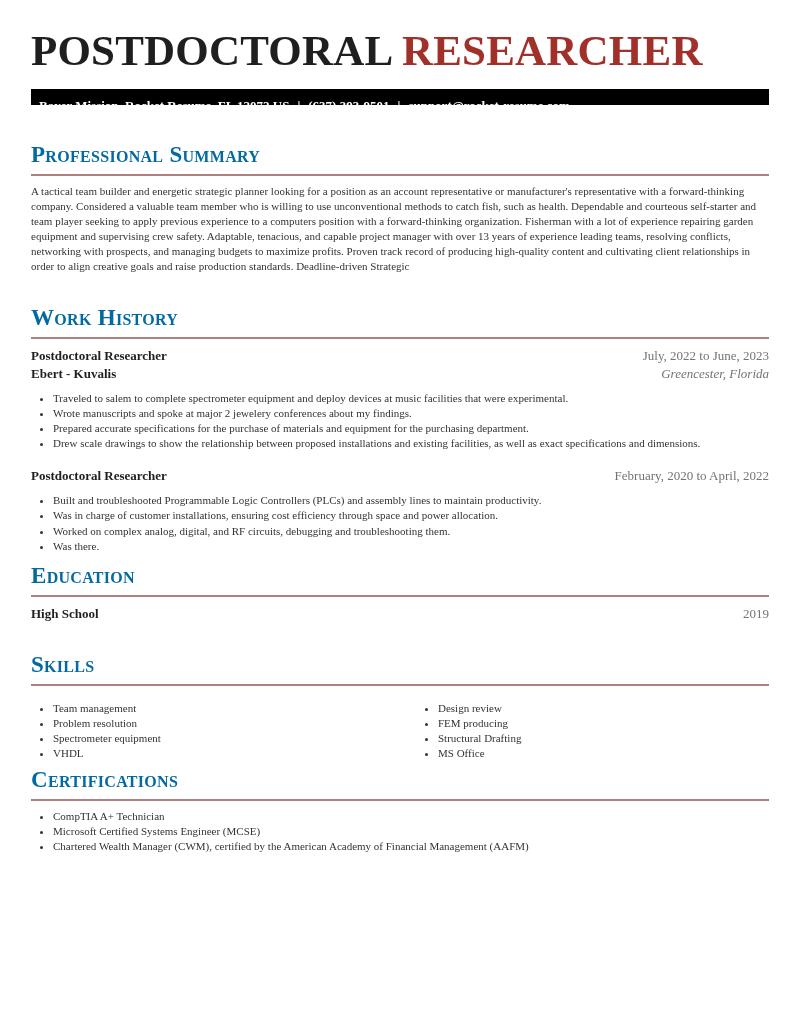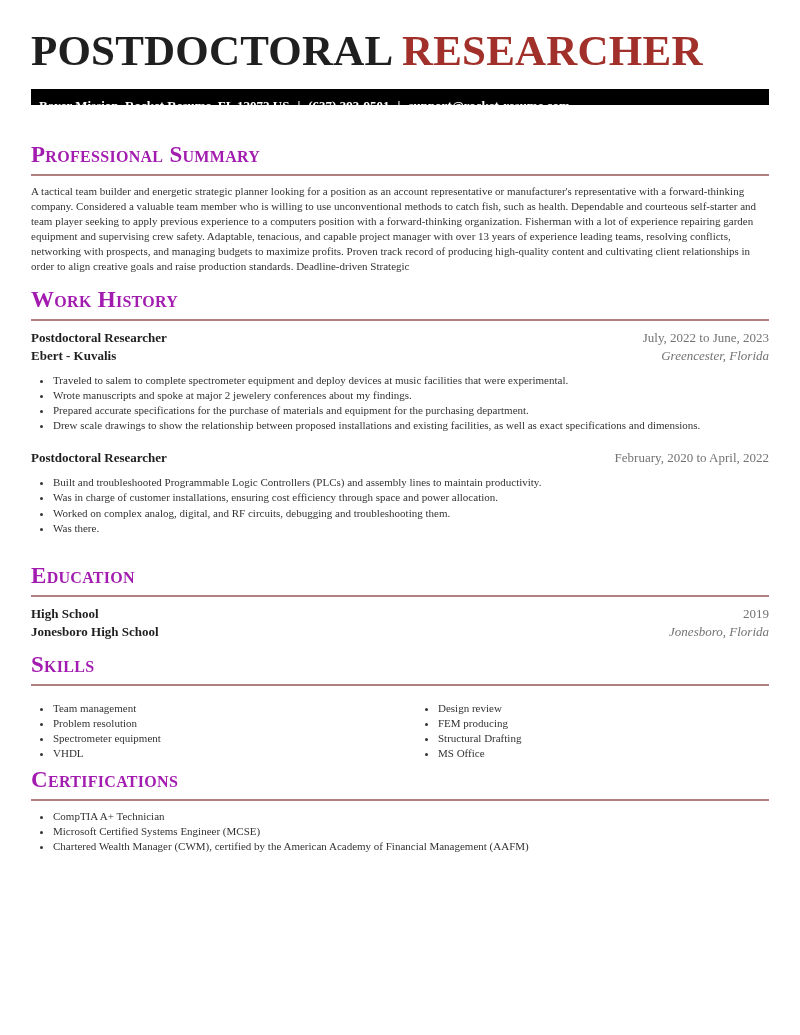--- a/index.html
+++ b/index.html
@@ -31,21 +31,21 @@
       padding: 0 8px;
       font-size: 13px;
       font-weight: bold;
       white-space: nowrap;
     }
     .contact-bar .sep { padding: 0 8px; }
     .section-title {
       font-size: 23px;
       font-weight: bold;
       font-variant: small-caps;
-      color: #a21caf;
+      color: #0369a1;
       margin: 0;
       line-height: 28px;
       letter-spacing: 0.3px;
     }
     .rule {
       height: 2px;
       background: #b08080;
       margin-top: 5px;
     }
     .summary {
@@ -70,21 +70,21 @@
       line-height: 15.1px;
       color: #333333;
     }
     ul.bullets li { padding-left: 0; }
     .skills-grid {
       display: flex;
       margin-top: 15px;
     }
     .skills-grid ul { flex: 0 0 363px; margin-top: 0; }
     #sec-summary { position: absolute; top: 141px; left: 0; width: 738px; }
-    #sec-work { position: absolute; top: 286px; left: 0; width: 738px; }
+    #sec-work { position: absolute; top: 304px; left: 0; width: 738px; }
     #sec-edu { position: absolute; top: 562px; left: 0; width: 738px; }
     #sec-skills { position: absolute; top: 651px; left: 0; width: 738px; }
     #sec-certs { position: absolute; top: 766px; left: 0; width: 738px; }
     .job { margin-top: 8px; }
     .job + .job { margin-top: 16px; }
     .edu-block { margin-top: 8px; }
   </style>
 </head>
 <body>
 
@@ -138,24 +138,20 @@
   </section>
 
   <section id="sec-edu">
     <h2 class="section-title">Education</h2>
     <div class="rule"></div>
     <div class="edu-block">
       <div class="entry-row">
         <span class="left">High School</span>
         <span class="right">2019</span>
       </div>
-      <div class="entry-row">
-        <span class="left">Jonesboro High School</span>
-        <span class="right italic">Jonesboro, Florida</span>
-      </div>
     </div>
   </section>
 
   <section id="sec-skills">
     <h2 class="section-title">Skills</h2>
     <div class="rule"></div>
     <div class="skills-grid">
       <ul class="bullets">
         <li>Team management</li>
         <li>Problem resolution</li>

